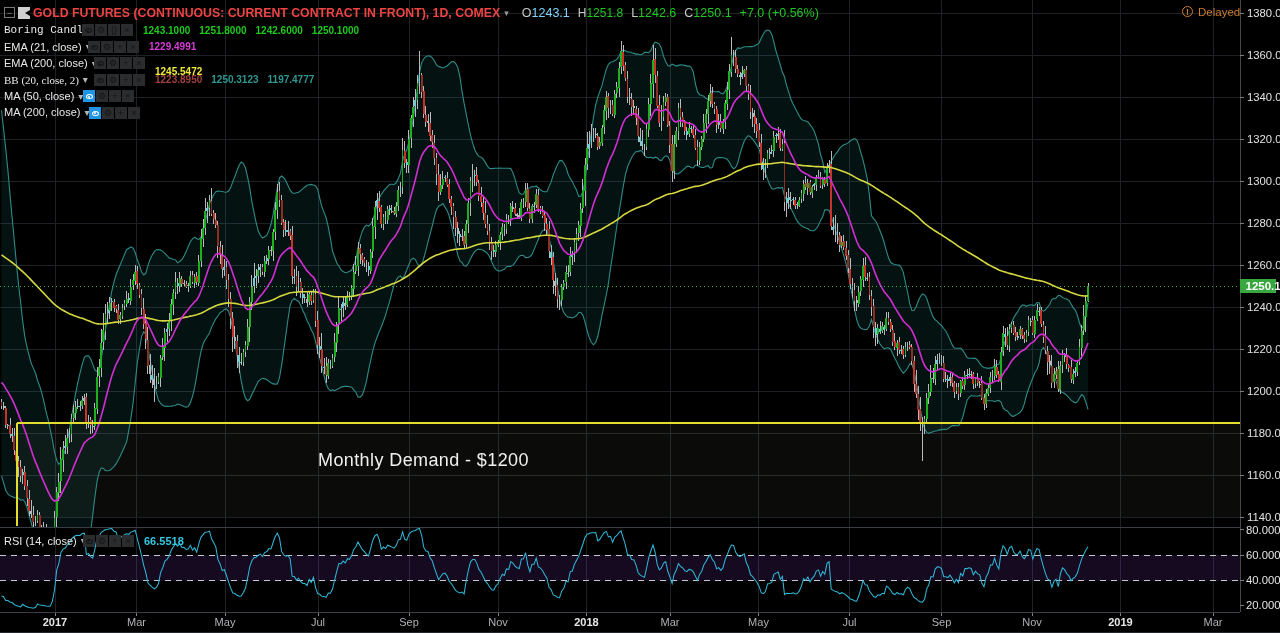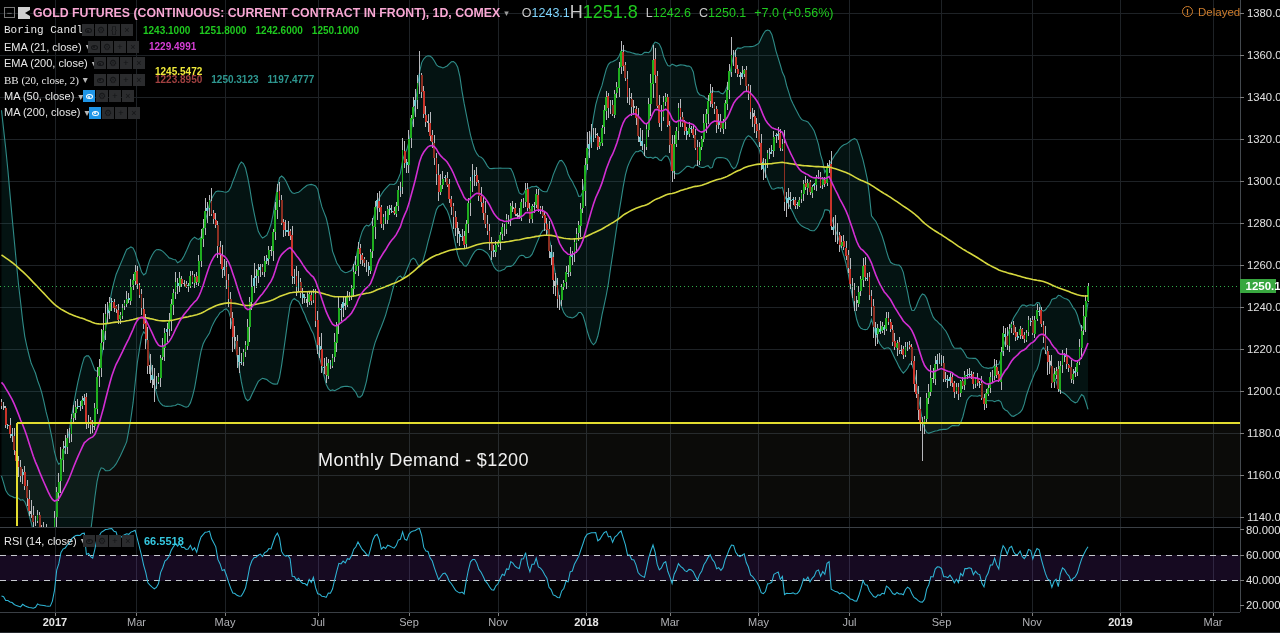--- a/index.html
+++ b/index.html
@@ -1156,24 +1156,24 @@
       <text x="1120.5" y="626" text-anchor="middle" font-family="Liberation Sans, sans-serif" font-size="11" font-weight="bold" fill="#e6e6e6">2019</text>
       <line x1="1213" y1="612.5" x2="1213" y2="616" stroke="#7d7d7d" stroke-width="1"></line>
       <text x="1213" y="626" text-anchor="middle" font-family="Liberation Sans, sans-serif" font-size="11" fill="#b0b1b5">Mar</text>
       <line x1="0" y1="632" x2="1280" y2="632" stroke="#23272b" stroke-width="1"></line>
     </svg>
     <div style="position:absolute;left:4px;top:5px;height:15px;display:flex;align-items:center;font-family:Liberation Sans,sans-serif">
       <span style="display:inline-block;width:11px;height:11px;border:1px solid #777;color:#999;font-size:9px;line-height:10px;text-align:center;margin-right:3px">−</span>
       <span style="display:inline-block;width:12px;height:12px;background:#d0d0d0;margin-right:3px;position:relative">
         <span style="position:absolute;right:0;top:3px;width:0;height:0;border-top:3px solid transparent;border-bottom:3px solid transparent;border-right:5px solid #000"></span>
       </span>
-      <span style="color:#f9a8d4;font-size:12.3px;font-weight:bold">GOLD FUTURES (CONTINUOUS: CURRENT CONTRACT IN FRONT), 1D, COMEX</span>
+      <span style="color:#ef4444;font-size:12.3px;font-weight:bold">GOLD FUTURES (CONTINUOUS: CURRENT CONTRACT IN FRONT), 1D, COMEX</span>
       <span style="color:#999;font-size:9px;margin-left:4px">▾</span>
       <span style="color:#c9c9c9;font-size:12.5px;margin-left:13px">O<span style="color:#7dd3fc">1243.1</span></span>
-      <span style="color:#c9c9c9;font-size:18px;">H<span style="color:#1fc91f">1251.8</span></span>
+      <span style="color:#c9c9c9;font-size:12px;margin-left:8px">H<span style="color:#1fc91f">1251.8</span></span>
       <span style="color:#c9c9c9;font-size:12.5px;margin-left:8px">L<span style="color:#1fc91f">1242.6</span></span>
       <span style="color:#c9c9c9;font-size:12.5px;margin-left:8px">C<span style="color:#1fc91f">1250.1</span></span>
       <span style="color:#1fc91f;font-size:12.5px;margin-left:8px">+7.0 (+0.56%)</span>
     </div>
     <div style="position:absolute;left:1182px;top:5px;height:13px;display:flex;align-items:center;font-family:Liberation Sans,sans-serif">
       <span style="display:inline-block;width:11px;height:11px;border:1.5px solid #cd7d2d;border-radius:50%;color:#cd7d2d;font-size:9px;font-weight:bold;line-height:11px;text-align:center">!</span>
       <span style="color:#cd7d2d;font-size:11.5px;margin-left:5px">Delayed</span>
     </div>
     <div style="position:absolute;left:4px;top:23px;height:14px;display:flex;align-items:center;font-family:Liberation Mono, monospace;font-size:11px;color:#e8e8e8;white-space:nowrap">
       <span>Boring Candle</span>

